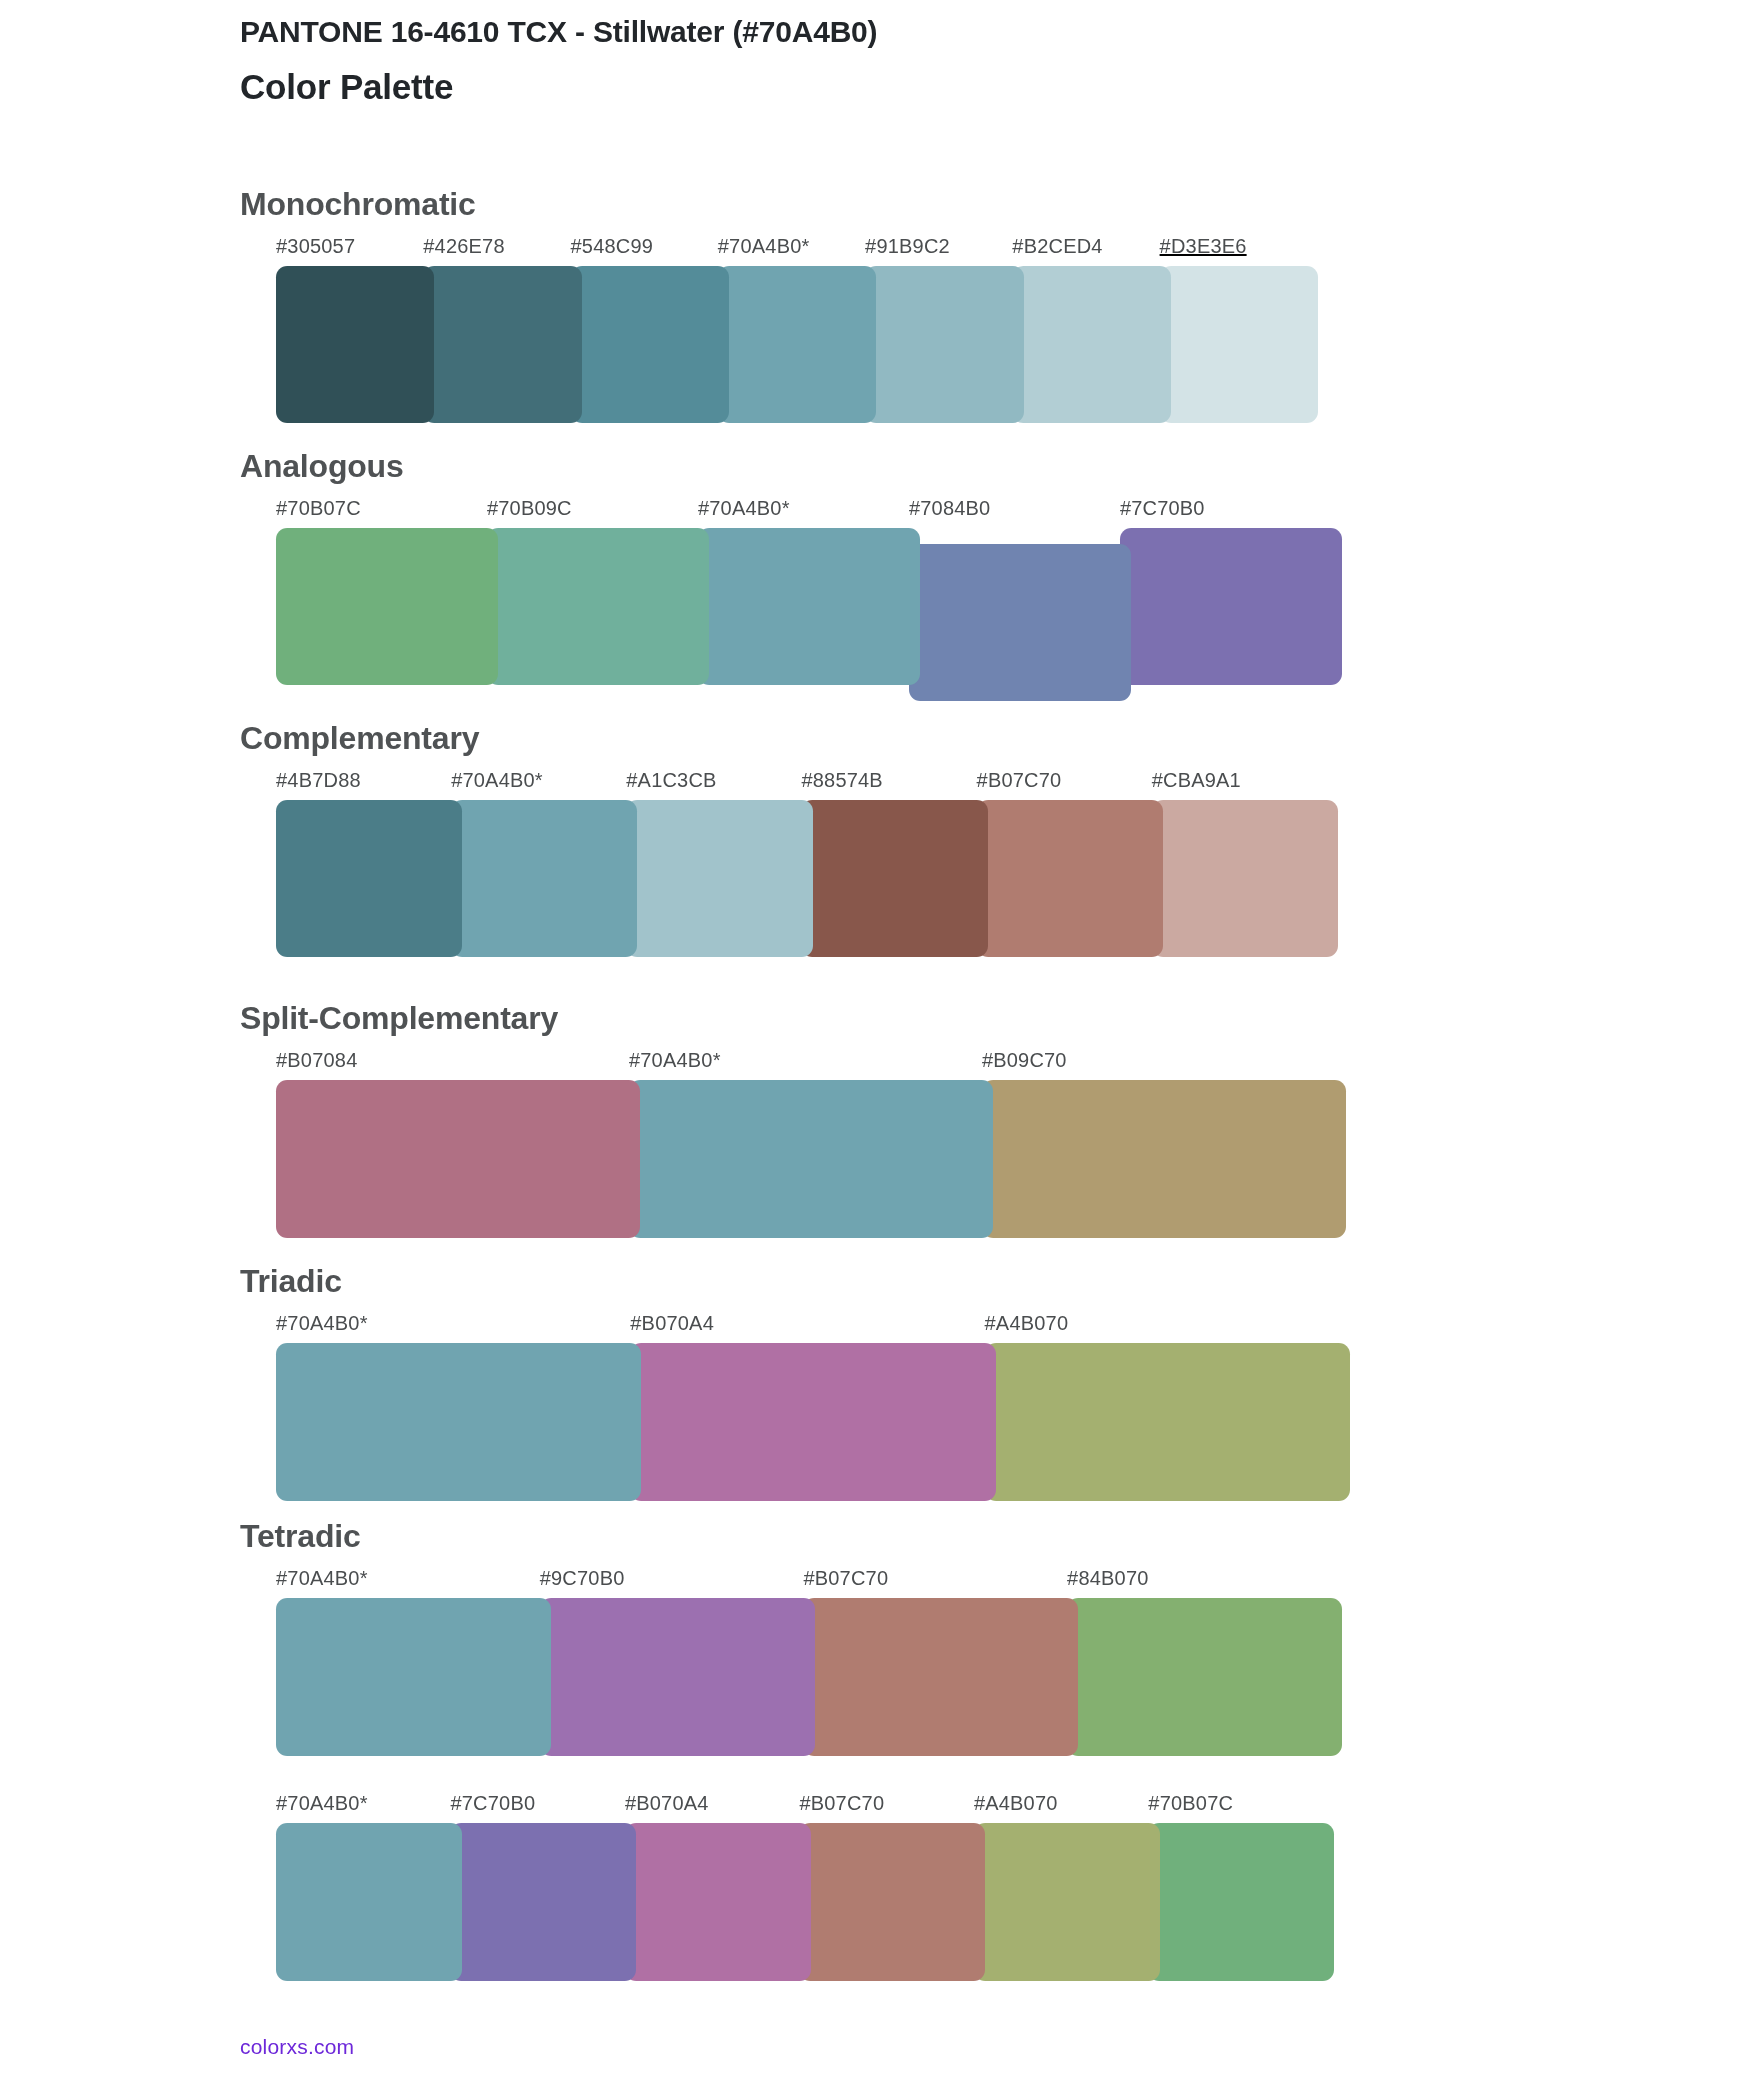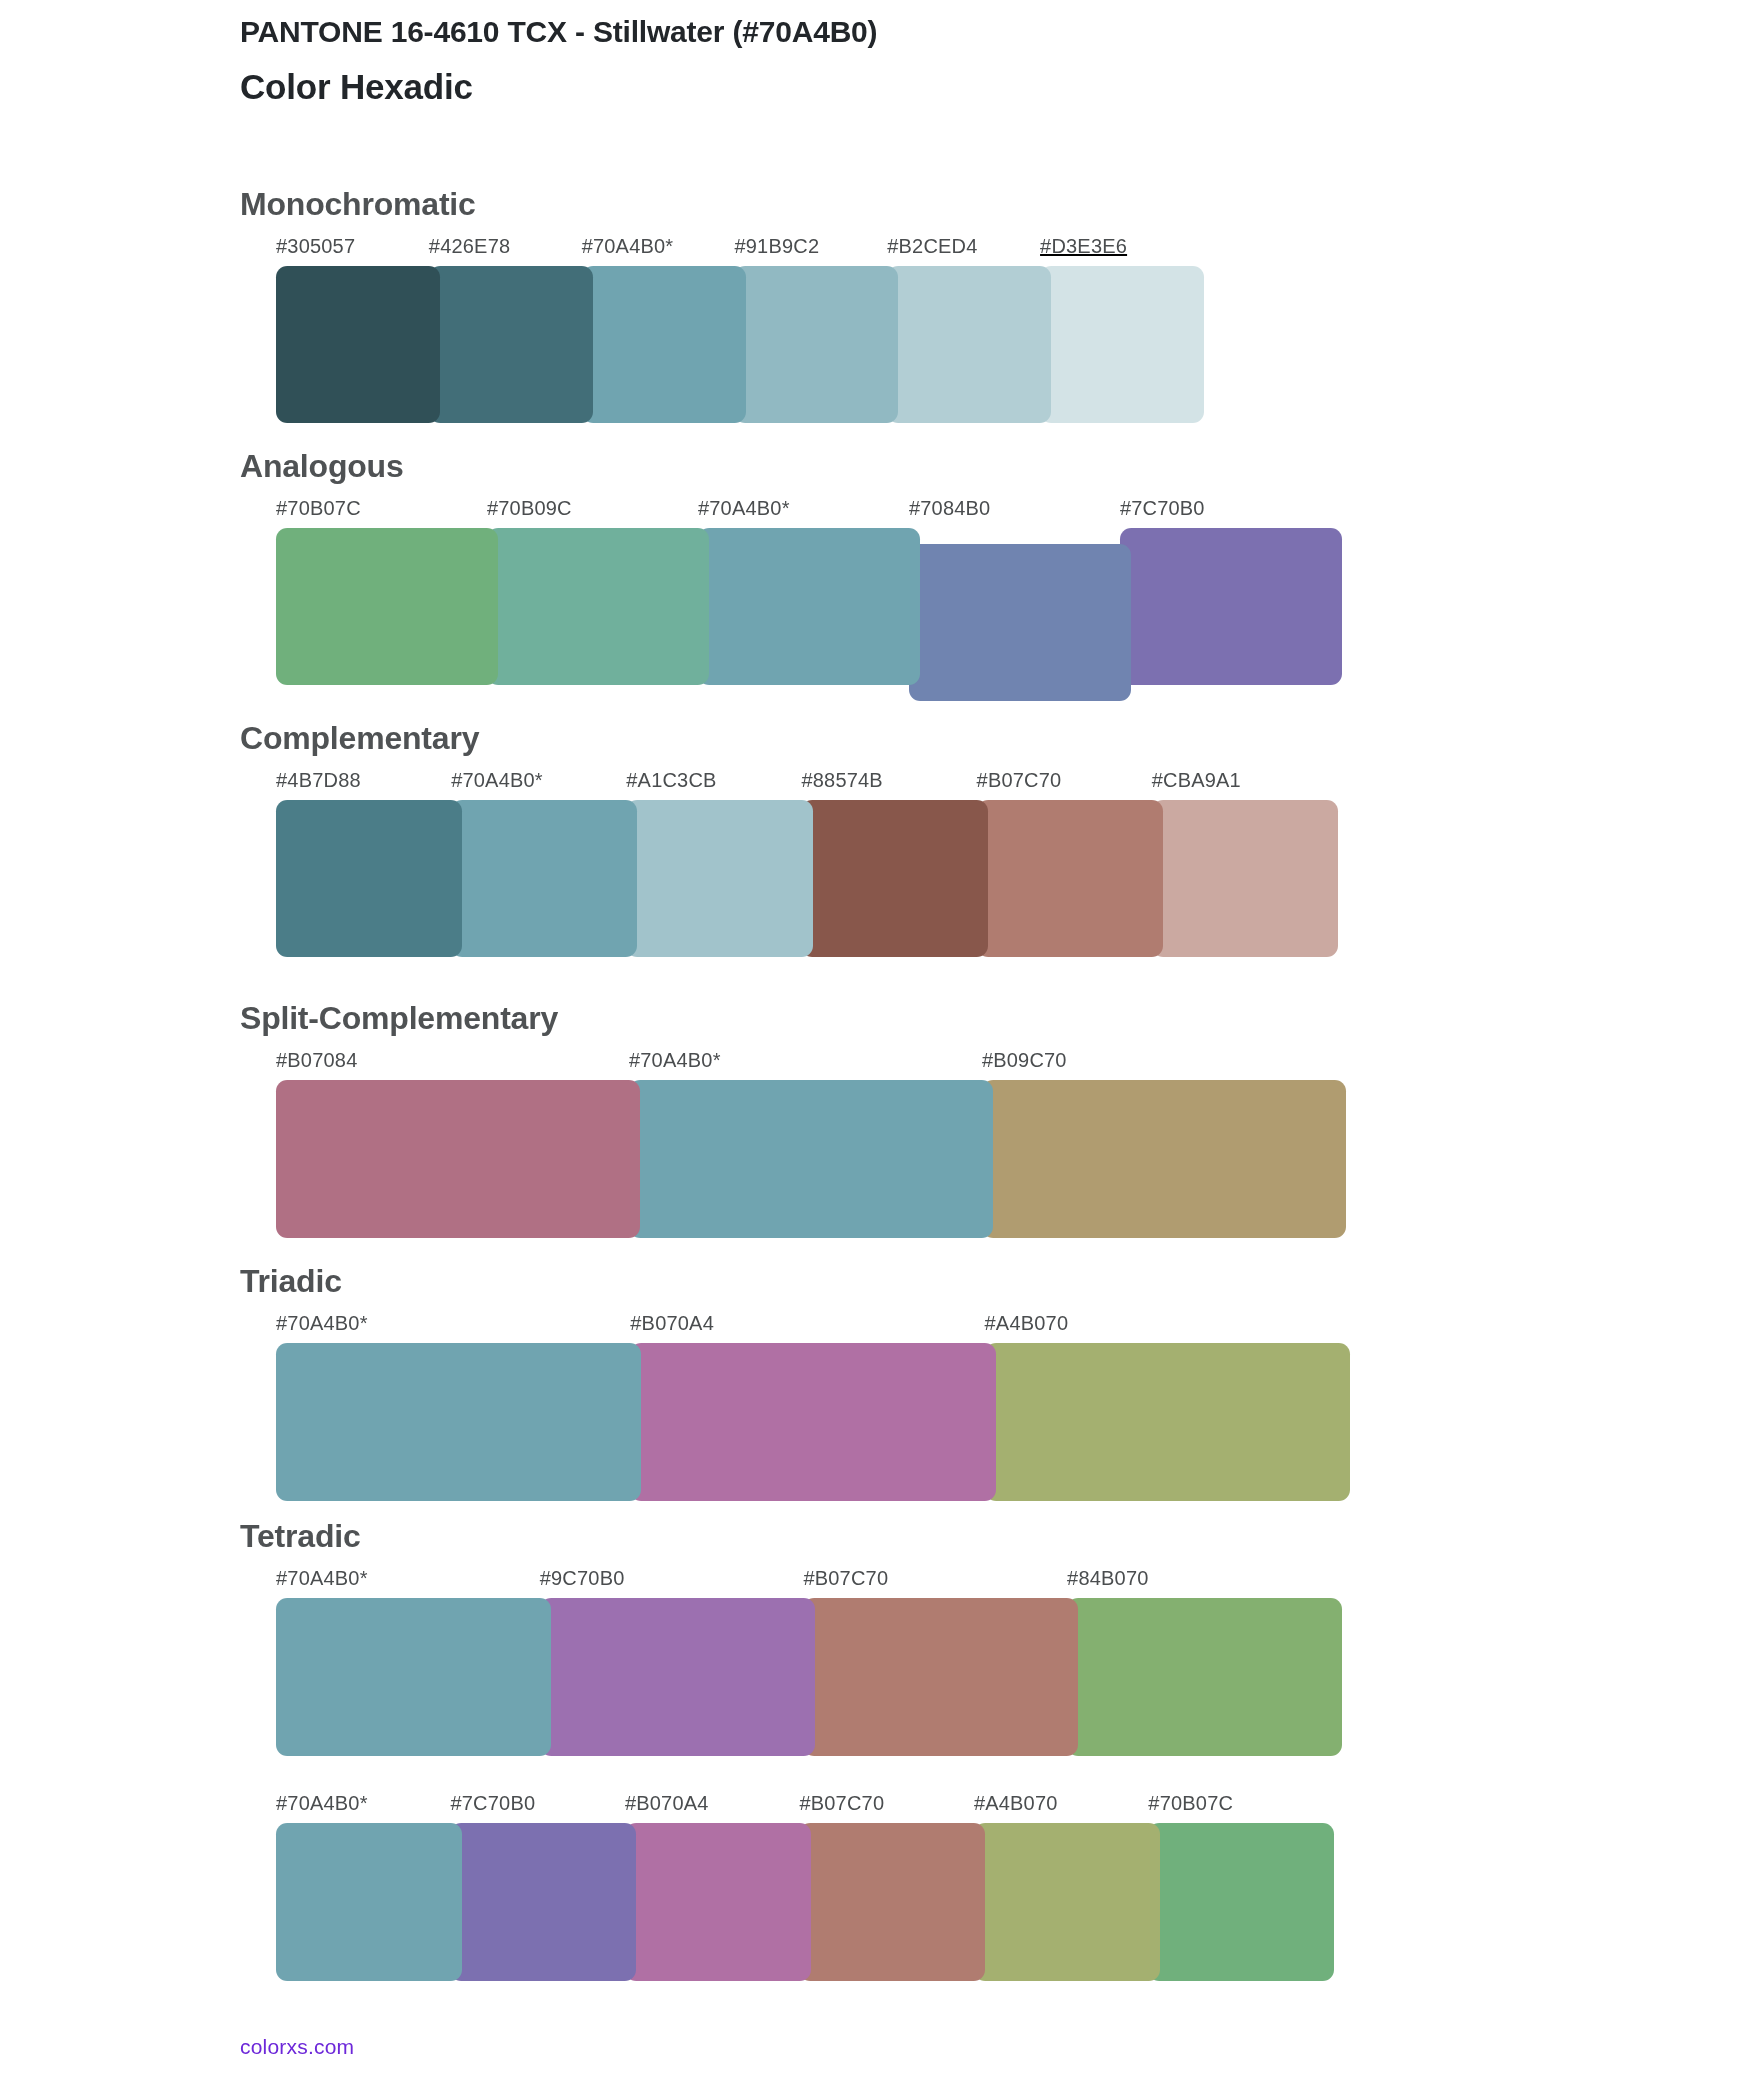--- a/index.html
+++ b/index.html
@@ -116,36 +116,40 @@
     letter-spacing: 0.2px;
   }
 </style>
 </head>
 <body>
 
 <div class="page">
 
   <div class="header">
     <h1 class="page-title">PANTONE 16-4610 TCX - Stillwater (#70A4B0)</h1>
-    <h2 class="page-subtitle">Color Hexadic</h2>
+    <h2 class="page-subtitle">Color Palette</h2>
   </div>
 
   <div class="sections" id="sections-root">
       <div class="section" style="top: 188px; left: 240px; width: 1078px;">
         <div class="section-title">Monochromatic</div>
         <div class="swatch-row">
           <div class="swatch-cell" style="width: 164px;">
             <div class="swatch-label">#305057</div>
             <div class="swatch-chip" style="height: 157px; background: rgb(48, 80, 87);"></div>
           </div>
           <div class="swatch-cell" style="width: 164px;">
             <div class="swatch-label">#426E78</div>
             <div class="swatch-chip" style="height: 157px; background: rgb(66, 110, 120);"></div>
           </div>
           <div class="swatch-cell" style="width: 164px;">
+            <div class="swatch-label">#548C99</div>
+            <div class="swatch-chip" style="height: 157px; background: rgb(84, 140, 153);"></div>
+          </div>
+          <div class="swatch-cell" style="width: 164px;">
             <div class="swatch-label">#70A4B0*</div>
             <div class="swatch-chip" style="height: 157px; background: rgb(112, 164, 176);"></div>
           </div>
           <div class="swatch-cell" style="width: 164px;">
             <div class="swatch-label">#91B9C2</div>
             <div class="swatch-chip" style="height: 157px; background: rgb(145, 185, 194);"></div>
           </div>
           <div class="swatch-cell" style="width: 164px;">
             <div class="swatch-label">#B2CED4</div>
             <div class="swatch-chip" style="height: 157px; background: rgb(178, 206, 212);"></div>

